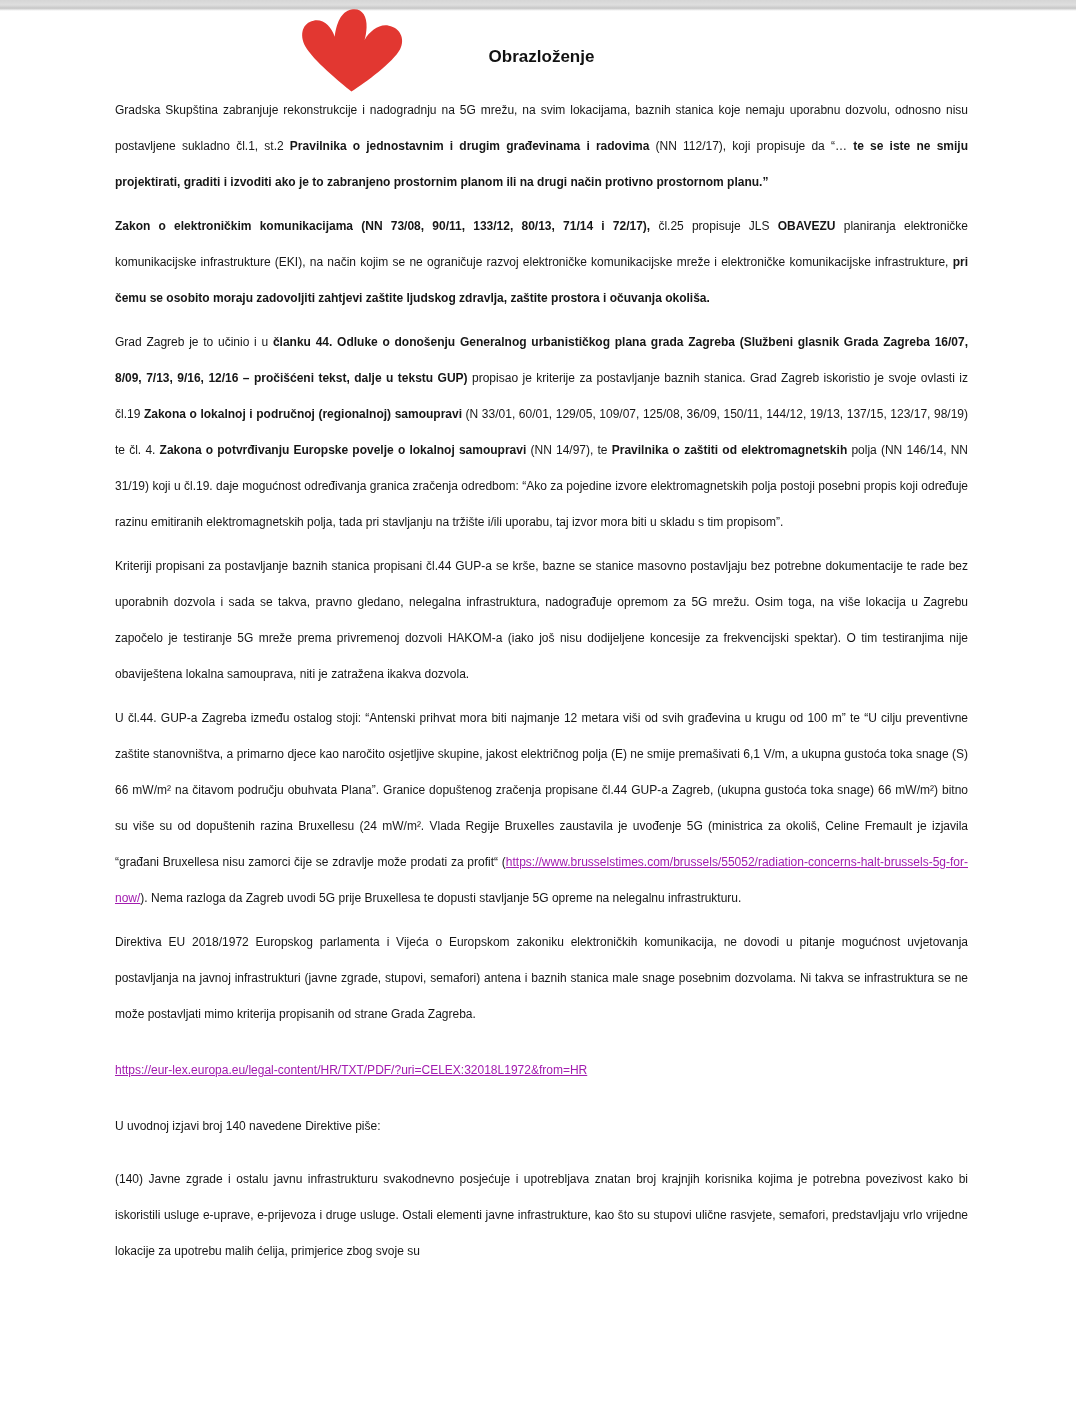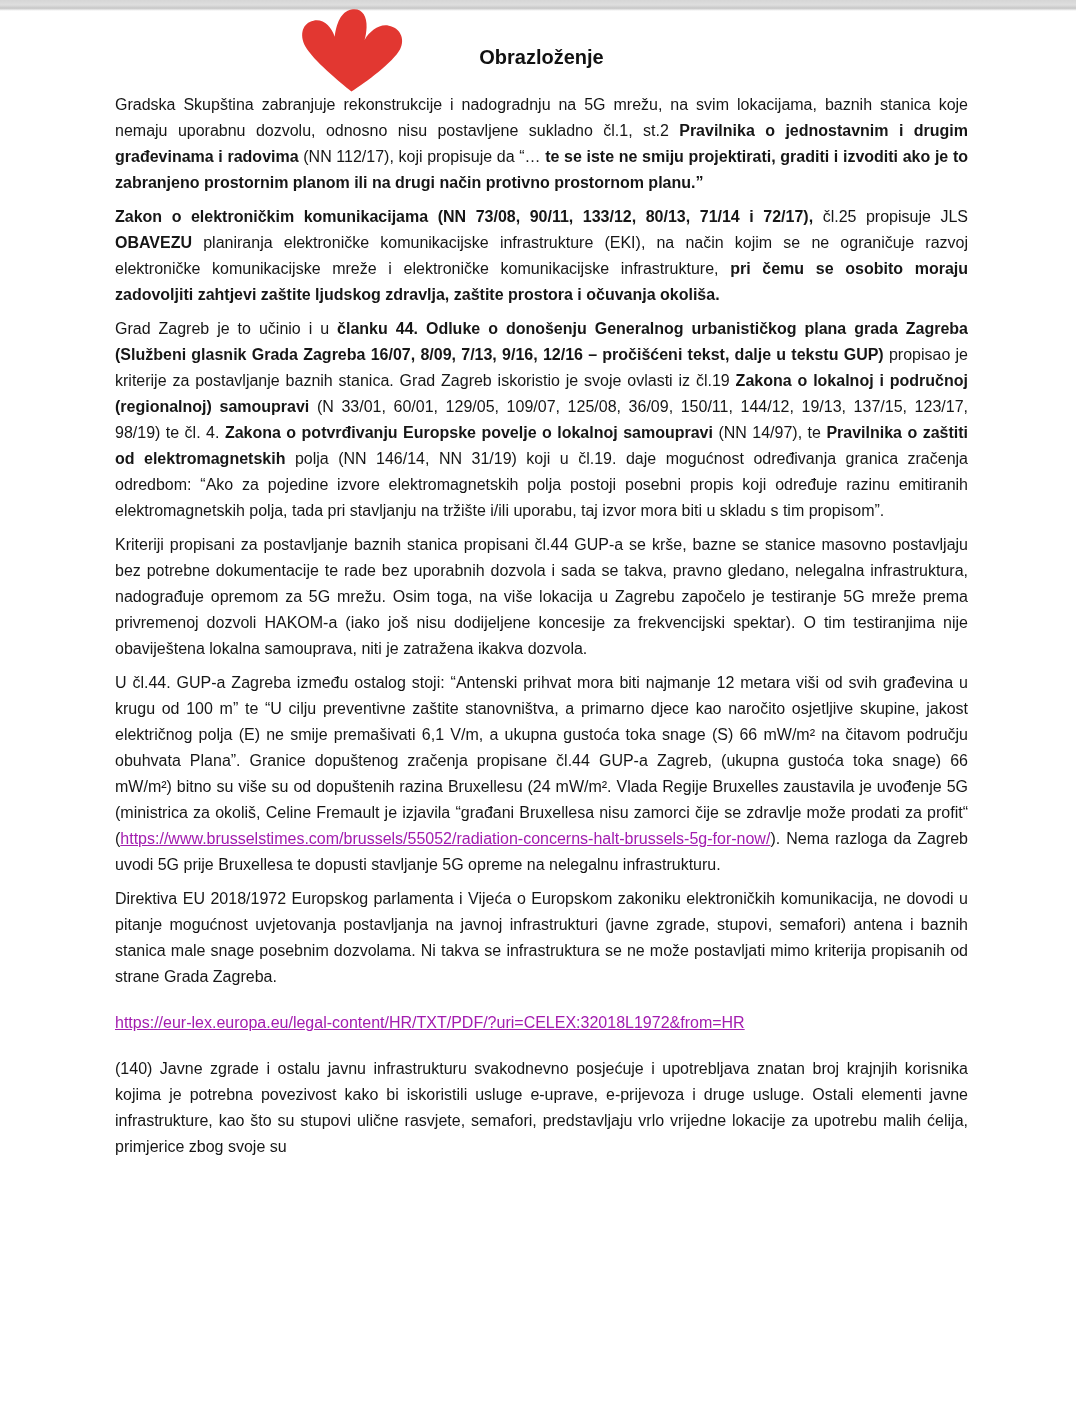--- a/index.html
+++ b/index.html
@@ -27,29 +27,29 @@
   }
   .content {
     position: absolute;
     left: 115px;
     top: 0;
     width: 853px;
   }
   .title {
     margin: 46px 0 24px 0;
     text-align: center;
-    font-size: 20px;
+    font-size: 17px;
     line-height: 22px;
     font-weight: bold;
     color: #111111;
   }
   p.para {
     margin: 0 0 8px 0;
-    font-size: 16px;
-    line-height: 26px;
+    font-size: 12px;
+    line-height: 36px;
     text-align: justify;
     text-justify: inter-word;
   }
   p.para.nojust { text-align: left; }
   .b { font-weight: bold; }
   .i { }
   .link {
     color: #a21caf;
     text-decoration: underline;
     cursor: pointer;
@@ -88,16 +88,17 @@
     <p class="para"><span>Grad Zagreb je to učinio i u </span><span class="b">članku 44. Odluke o donošenju Generalnog urbanističkog plana grada Zagreba (Službeni glasnik Grada Zagreba 16/07, 8/09, 7/13, 9/16, 12/16 – pročišćeni tekst, dalje u tekstu GUP)</span><span>  propisao je kriterije za postavljanje baznih stanica. Grad Zagreb iskoristio je svoje ovlasti iz čl.19 </span><span class="b">Zakona o lokalnoj i područnoj (regionalnoj) samoupravi</span><span> (N 33/01, 60/01, 129/05, 109/07, 125/08, 36/09, 150/11, 144/12, 19/13, 137/15, 123/17, 98/19) te čl. 4. </span><span class="b">Zakona o potvrđivanju Europske povelje o lokalnoj samoupravi</span><span> (NN 14/97), te </span><span class="b">Pravilnika o zaštiti od elektromagnetskih</span><span> polja (NN 146/14, NN 31/19) koji u čl.19. daje mogućnost određivanja granica zračenja odredbom: “Ako za pojedine izvore elektromagnetskih polja postoji posebni propis koji određuje razinu emitiranih elektromagnetskih polja, tada pri stavljanju na tržište i/ili uporabu, taj izvor mora biti u skladu s tim propisom”.</span></p>
 
     <p class="para"><span>Kriteriji propisani za postavljanje baznih stanica propisani čl.44 GUP-a se krše, bazne se stanice masovno postavljaju bez potrebne dokumentacije te rade bez uporabnih dozvola i sada se takva, pravno gledano, nelegalna infrastruktura, nadograđuje opremom za 5G mrežu. Osim toga, na više lokacija u Zagrebu započelo je testiranje 5G mreže prema privremenoj dozvoli HAKOM-a (iako još nisu dodijeljene koncesije za frekvencijski spektar). O tim testiranjima nije obaviještena lokalna samouprava, niti je zatražena ikakva dozvola.</span></p>
 
     <p class="para"><span>U čl.44. GUP-a Zagreba između ostalog stoji: “Antenski prihvat mora biti najmanje 12 metara viši od svih građevina u krugu od 100 m” te “U cilju preventivne zaštite stanovništva, a primarno djece kao naročito osjetljive skupine, jakost električnog polja (E) ne smije premašivati 6,1 V/m, a ukupna gustoća toka snage (S) 66 mW/m² na čitavom području obuhvata Plana”. Granice dopuštenog zračenja propisane čl.44 GUP-a Zagreb, (ukupna gustoća toka snage) 66 mW/m²) bitno su više su od dopuštenih razina Bruxellesu (24 mW/m². Vlada Regije Bruxelles zaustavila je uvođenje 5G (ministrica za okoliš, Celine Fremault je izjavila </span><span class="i">“građani Bruxellesa nisu zamorci čije se zdravlje može prodati za profit“</span><span> (</span><a class="link brk">https://www.brusselstimes.com/brussels/55052/radiation-concerns-halt-brussels-5g-for-now/</a><span>). Nema razloga da Zagreb uvodi 5G prije Bruxellesa te dopusti stavljanje 5G opreme na nelegalnu infrastrukturu.</span></p>
 
     <p class="para"><span>Direktiva EU 2018/1972 Europskog parlamenta i Vijeća o Europskom zakoniku elektroničkih komunikacija, ne dovodi u pitanje mogućnost uvjetovanja postavljanja na javnoj infrastrukturi (javne zgrade, stupovi, semafori) antena i baznih stanica male snage posebnim dozvolama. Ni takva se infrastruktura se ne može postavljati mimo kriterija propisanih od strane Grada Zagreba.</span></p>
 
     <p class="para nojust linkline"><a class="link">https://eur-lex.europa.eu/legal-content/HR/TXT/PDF/?uri=CELEX:32018L1972&amp;from=HR</a></p>
 
+    <p class="para nojust intro"><span>U uvodnoj izjavi broj 140 navedene Direktive piše:</span></p>
 
     <p class="para quote140"><span>(140) Javne zgrade i ostalu javnu infrastrukturu svakodnevno posjećuje i upotrebljava znatan broj krajnjih korisnika kojima je potrebna povezivost kako bi iskoristili usluge e-uprave, e-prijevoza i druge usluge. Ostali elementi javne infrastrukture, kao što su stupovi ulične rasvjete, semafori, predstavljaju vrlo vrijedne lokacije za upotrebu malih ćelija, primjerice zbog svoje su</span></p>
   </div>
 </div>
 
 </body></html>

